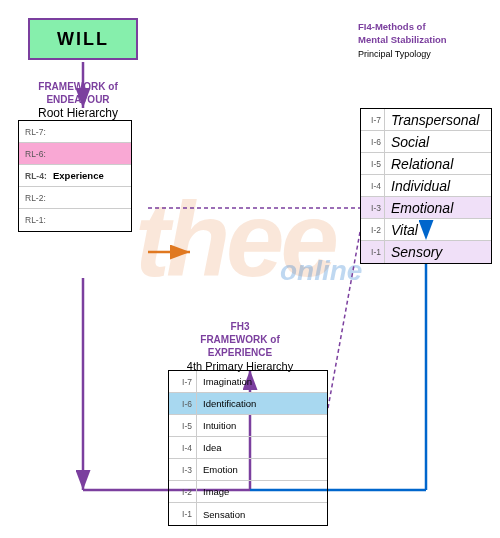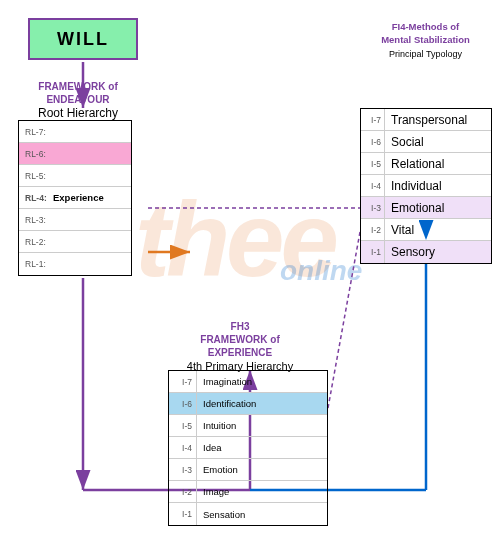--- a/index.html
+++ b/index.html
@@ -151,35 +151,35 @@
       font-size: 8.5px;
       color: #555;
       border-right: 1px solid #ccc;
       height: 100%;
       display: flex;
       align-items: center;
       justify-content: flex-end;
     }
     .fi4-row .fi4-label {
       padding-left: 6px;
-      font-size: 12px;
+      font-size: 14px;
+      font-style: italic;
     }
     .fi4-row.highlight-emotional {
       background: #f0e0f8;
     }
 
     
     .fi4-header {
       position: absolute;
       top: 20px;
       left: 358px;
       font-size: 9.5px;
       font-weight: bold;
       color: #7B3F9E;
-      text-align: center;
       width: 135px;
       line-height: 1.4;
     }
     .fi4-header .sub {
       font-weight: normal;
       font-size: 9px;
       color: #000;
       margin-top: 8px;
     }
 
@@ -251,31 +251,23 @@
 
 <div class="rh-table" id="rh-table">
     <div class="rh-row">
       <span class="rh-num">RL-7:</span>
       <span class="rh-lbl"></span>
     </div>
     <div class="rh-row highlight">
       <span class="rh-num">RL-6:</span>
       <span class="rh-lbl"></span>
     </div>
-    <div class="rh-row">
-      <span class="rh-num">RL-5:</span>
-      <span class="rh-lbl"></span>
-    </div>
     <div class="rh-row bold-row">
       <span class="rh-num">RL-4:</span>
       <span class="rh-lbl">Experience</span>
-    </div>
-    <div class="rh-row">
-      <span class="rh-num">RL-3:</span>
-      <span class="rh-lbl"></span>
     </div>
     <div class="rh-row">
       <span class="rh-num">RL-2:</span>
       <span class="rh-lbl"></span>
     </div>
     <div class="rh-row">
       <span class="rh-num">RL-1:</span>
       <span class="rh-lbl"></span>
     </div>
   </div>

